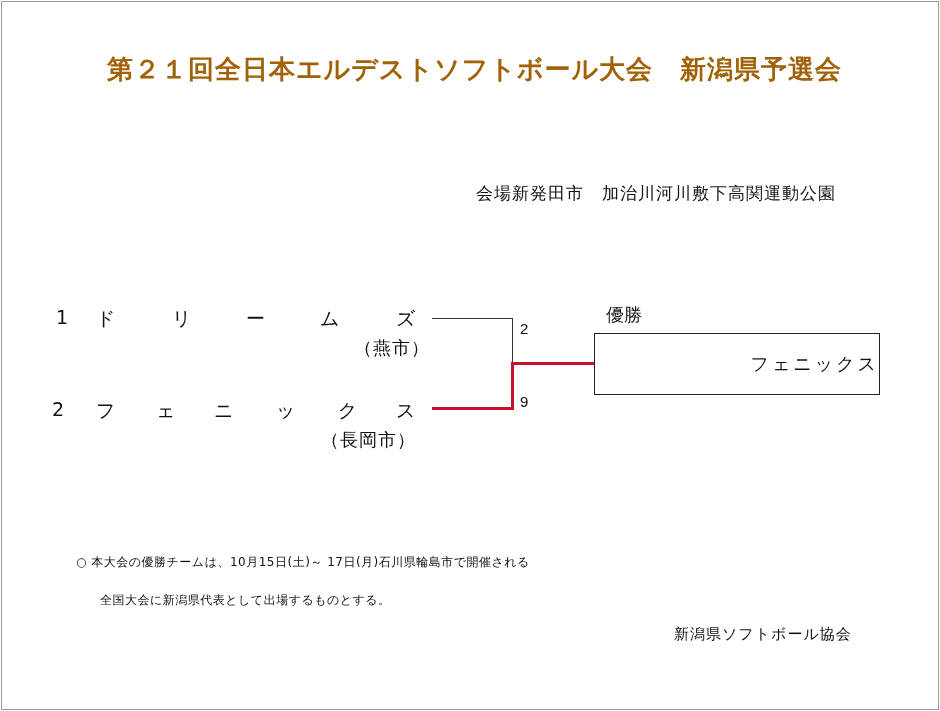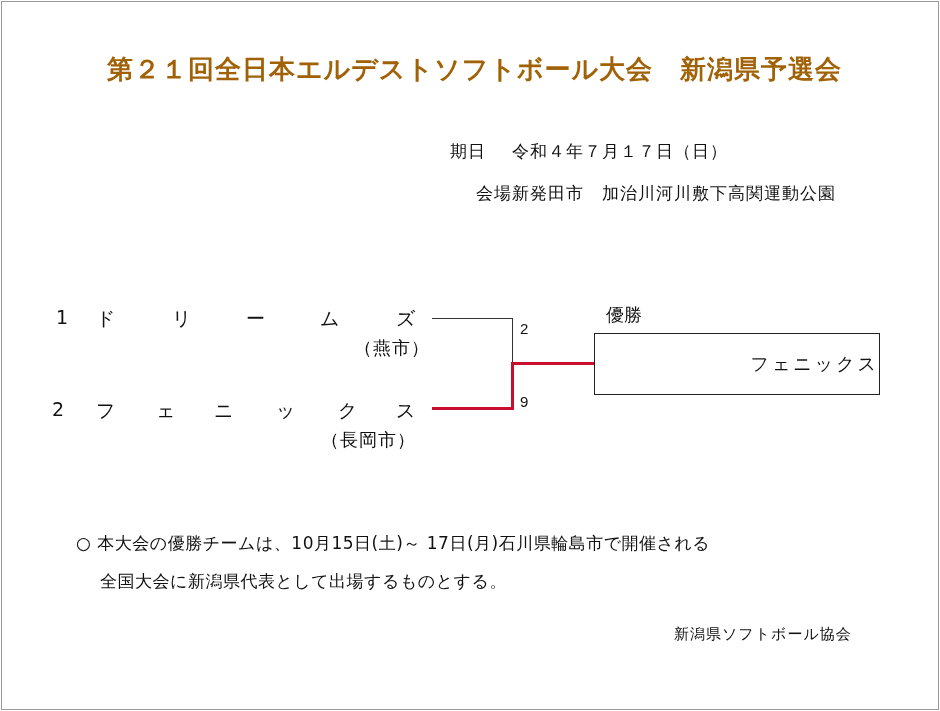--- a/index.html
+++ b/index.html
@@ -17,37 +17,34 @@
   .team-row .ch { position: absolute; top: 0; }
   .city { font-size: 18px; letter-spacing: 1px; }
   .line { position: absolute; }
   .black { background: #333; }
   .red { background: #c8102e; }
   .score { font-family: "Liberation Sans", sans-serif; font-size: 15px; }
   .winner-label { left: 604px; top: 301px; font-size: 18px; }
   .winner-box { position: absolute; left: 592px; top: 331px; width: 284px; height: 60px;
                 border: 1.5px solid #222; display: flex; align-items: center; justify-content: flex-end;
                 font-size: 18px; letter-spacing: 3px; background: #fff; }
-  .note { font-size: 17px; letter-spacing: 0.5px; }
+  .note { font-size: 12px; letter-spacing: 0.5px; margin-top: 22px; }
   .note1 { left: 74px; top: 530px; }
   .note2 { left: 98px; top: 568px; }
   .org { font-size: 15px; letter-spacing: 1px; left: 672px; }
   .org1 { top: 623px; }
   .org2 { top: 650px; }
 </style>
 </head>
 <body>
 
 <div class="page">
 
   <div class="abs title">第２１回全日本エルデストソフトボール大会　新潟県予選会</div>
 
-  <div class="abs info info-date">
-    <span class="lbl">期日</span><span>令和４年７月１７日（日）</span>
-  </div>
   <div class="abs info info-venue">
     <span class="lbl">会場</span><span>新発田市　加治川河川敷下高関運動公園</span>
   </div>
 
   <div class="team-row" style="top:304px;">
     <span class="ch" style="left:6px;">1</span>
     <span class="ch" style="left:46px;">ド</span>
     <span class="ch" style="left:122px;">リ</span>
     <span class="ch" style="left:196px;">ー</span>
     <span class="ch" style="left:270px;">ム</span>

